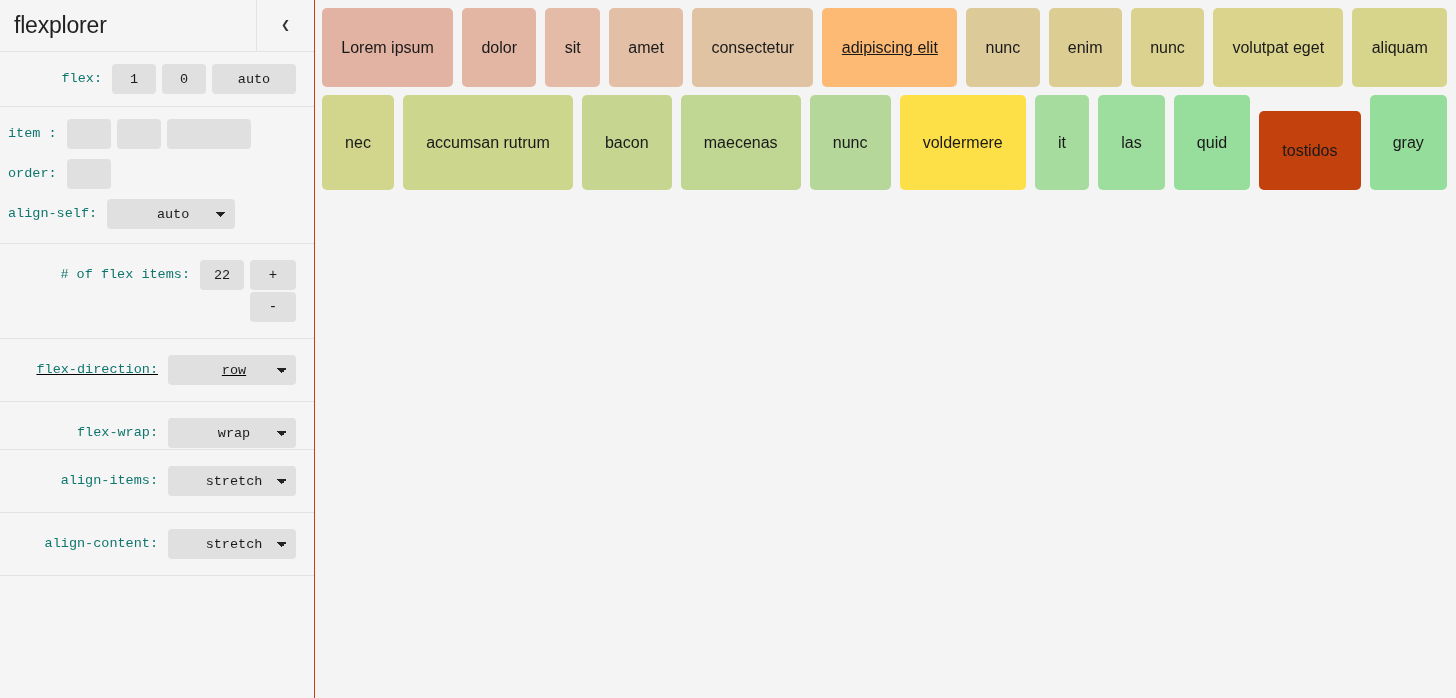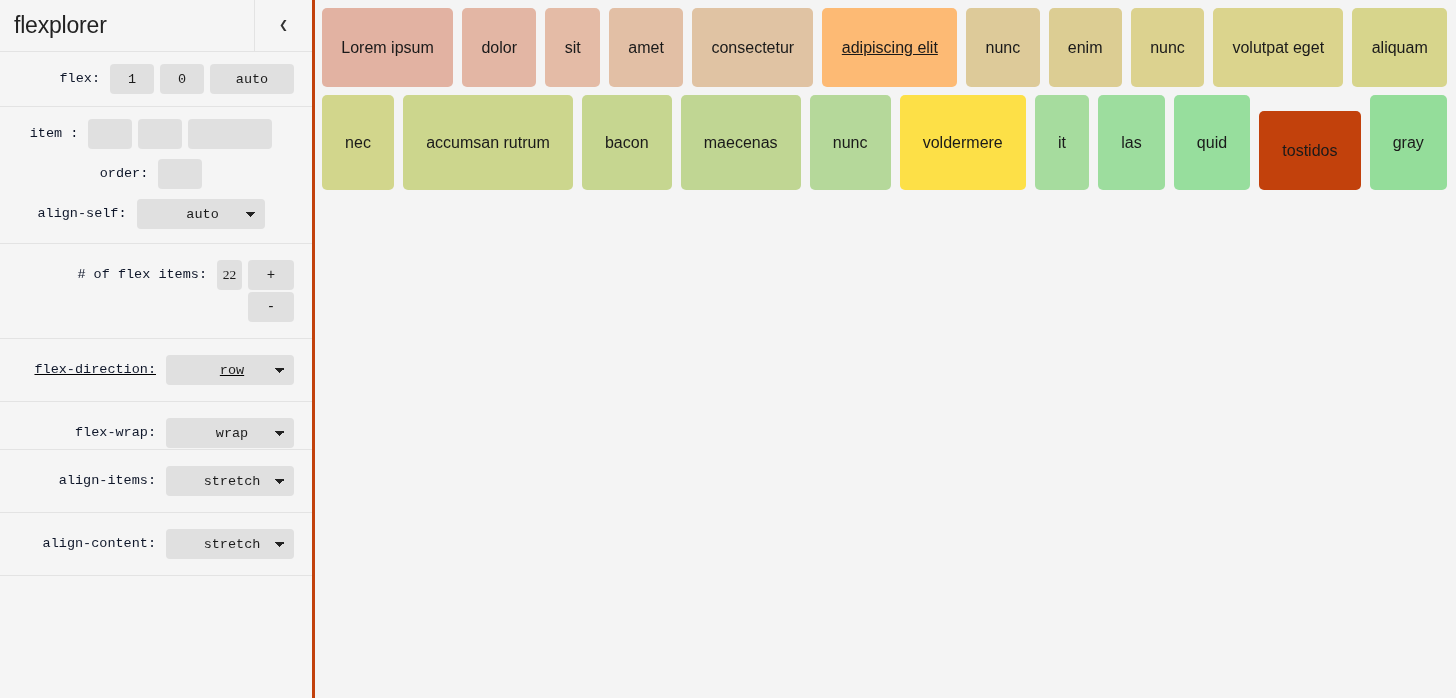--- a/index.html
+++ b/index.html
@@ -17,21 +17,21 @@
     height: 698px;
     align-items: stretch;
   }
 
   
   .sidebar {
     width: 315px;
     min-width: 315px;
     height: 698px;
     background: #f5f5f5;
-    border-right: 3px solid #c2410c;
+    border-right: 1px solid #c2410c;
     display: flex;
     flex-direction: column;
     overflow: hidden;
   }
   .sidebar-header {
     display: flex;
     align-items: stretch;
     height: 52px;
     min-height: 52px;
     border-bottom: 1px solid #e3e3e3;
@@ -64,21 +64,21 @@
     display: flex;
     align-items: flex-start;
     justify-content: flex-end;
     padding: 12px 18px 12px 8px;
     border-bottom: 1px solid #e3e3e3;
     min-height: 0;
   }
   .ctrl-label {
     font-family: "Liberation Mono", monospace;
     font-size: 13.5px;
-    color: #0f172a;
+    color: #0f766e;
     white-space: nowrap;
     line-height: 30px;
     padding-right: 10px;
     text-align: right;
   }
   .fields {
     display: flex;
     gap: 6px;
     align-items: flex-start;
   }
@@ -89,21 +89,21 @@
     height: 30px;
     font-family: "Liberation Mono", monospace;
     font-size: 13.5px;
     color: #1c1c1c;
     text-align: center;
     padding: 0 4px;
     outline: none;
   }
   .fld.w-sm { width: 44px; }
   .fld.w-lg { width: 84px; }
-  .fld.w-num { width: 25px; font-family: Liberation Serif, serif; }
+  .fld.w-num { width: 44px; }
 
   .sel {
     background: #e0e0e0;
     border: none;
     border-radius: 4px;
     height: 30px;
     width: 128px;
     font-family: "Liberation Mono", monospace;
     font-size: 13.5px;
     color: #1c1c1c;
@@ -195,21 +195,21 @@
 
     <div class="ctrl-row">
       <div class="ctrl-label">flex:</div>
       <div class="fields">
         <input class="fld w-sm" value="1" style="">
         <input class="fld w-sm" value="0" style="">
         <input class="fld w-lg" value="auto" style="">
       </div>
     </div>
 
-    <div class="ctrl-row" style="flex-direction:column; align-items:center; gap:10px; padding-top:12px; padding-bottom:14px;">
+    <div class="ctrl-row" style="flex-direction:column; align-items:flex-start; gap:10px; padding-top:12px; padding-bottom:14px;">
       <div style="display:flex; align-items:flex-start;">
         <div class="ctrl-label">item :</div>
         <div class="fields">
           <input class="fld w-sm" value="" style="">
           <input class="fld w-sm" value="" style="">
           <input class="fld w-lg" value="" style="">
         </div>
       </div>
       <div style="display:flex; align-items:center;">
         <div class="ctrl-label">order:</div>

